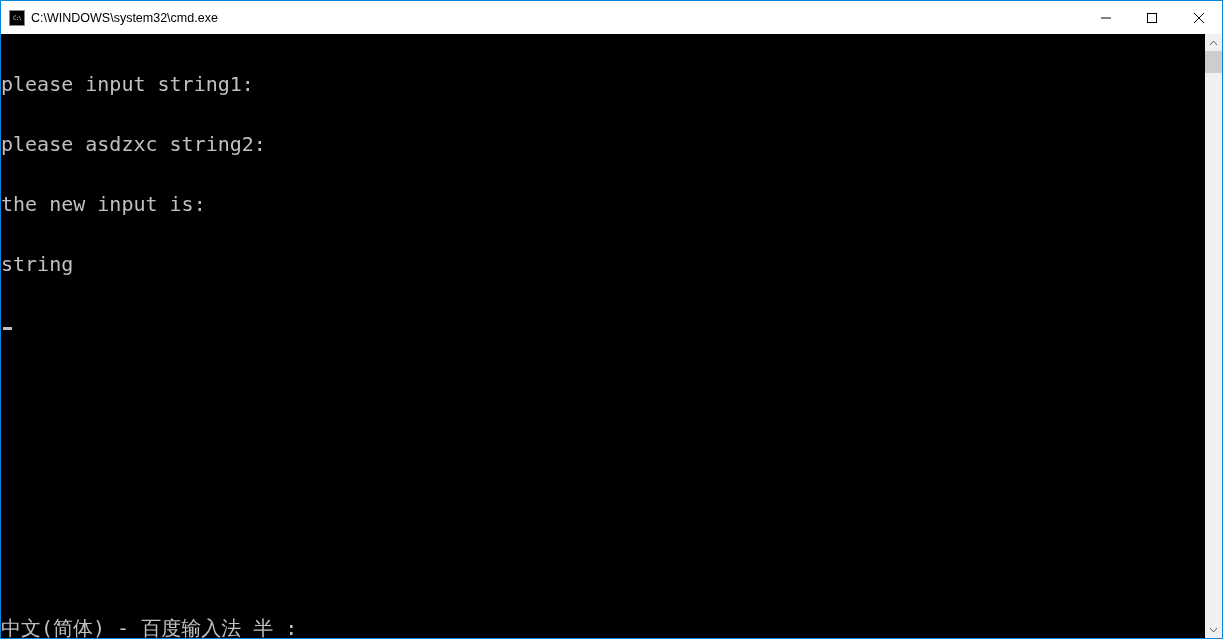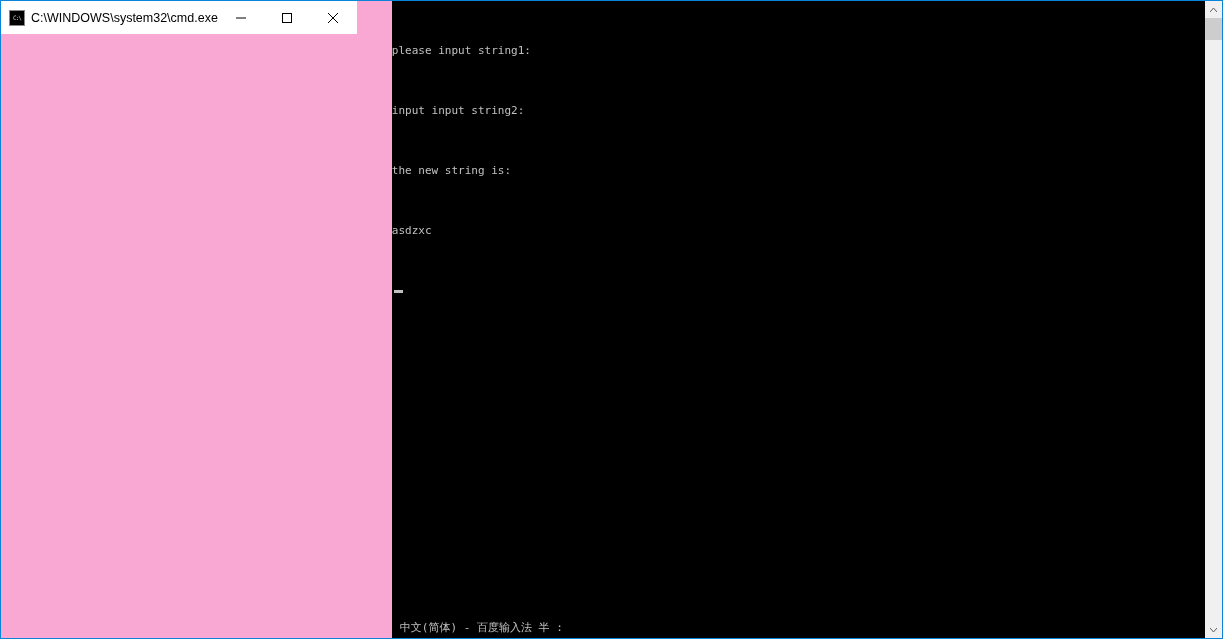--- a/index.html
+++ b/index.html
@@ -12,23 +12,22 @@
       height: 639px;
       font-family: "Segoe UI", Tahoma, sans-serif;
       background: #fff;
       overflow: hidden;
     }
     .window {
       width: 1223px;
       height: 639px;
       border: 1px solid #0a84d8;
       display: flex;
-      flex-direction: row;
-      background: #f9a8d4;
-      gap: 35px;
+      flex-direction: column;
+      background: #4c1d95;
     }
     .titlebar {
       height: 33px;
       background: #fff;
       display: flex;
       align-items: center;
       padding-left: 8px;
       flex-shrink: 0;
     }
     .app-icon {
@@ -74,21 +73,21 @@
       flex: 1;
       display: flex;
       background: #000;
       min-height: 0;
     }
     .console {
       flex: 1;
       background: #000;
       color: #c0c0c0;
       font-family: "NSimSun", "SimSun", "Consolas", monospace;
-      font-size: 11px;
+      font-size: 20px;
       line-height: 20px;
       padding: 0;
       white-space: pre;
       display: flex;
       flex-direction: column;
     }
     .console-lines {
       flex: 1;
     }
     .console-line {
@@ -99,21 +98,20 @@
       width: 9px;
       height: 3px;
       background: #c0c0c0;
       vertical-align: baseline;
       position: relative;
       top: -1px;
       margin-left: 2px;
     }
     .ime-line {
       color: #c0c0c0;
-      padding-left: 8px;
     }
     .scrollbar {
       width: 17px;
       background: #f0f0f0;
       display: flex;
       flex-direction: column;
     }
     .scroll-btn {
       height: 17px;
       background: #f0f0f0;
@@ -162,23 +160,23 @@
             <line x1="0" y1="0" x2="10" y2="10" stroke="#000" stroke-width="1"></line>
             <line x1="10" y1="0" x2="0" y2="10" stroke="#000" stroke-width="1"></line>
           </svg>
       </div>
     </div>
   </div>
   <div class="client-area">
     <div class="console">
       <div class="console-lines">
         <div class="console-line">please input string1:</div>
-        <div class="console-line">input input string2:</div>
-        <div class="console-line">the new string is:</div>
-        <div class="console-line">asdzxc</div>
+        <div class="console-line">please asdzxc string2:</div>
+        <div class="console-line">the new input is:</div>
+        <div class="console-line">string</div>
         <div class="console-line"><span class="cursor"></span></div>
       </div>
       <div class="console-line ime-line">中文(简体) - 百度输入法 半 :</div>
     </div>
     <div class="scrollbar">
       <div class="scroll-btn">
         <svg viewBox="0 0 7 4">
             <path d="M0 4 L3.5 0 L7 4" fill="none" stroke="#606060" stroke-width="1"></path>
           </svg>
       </div>

